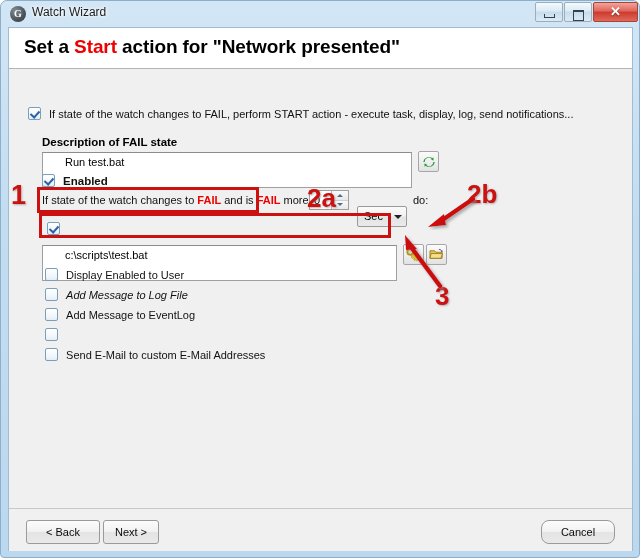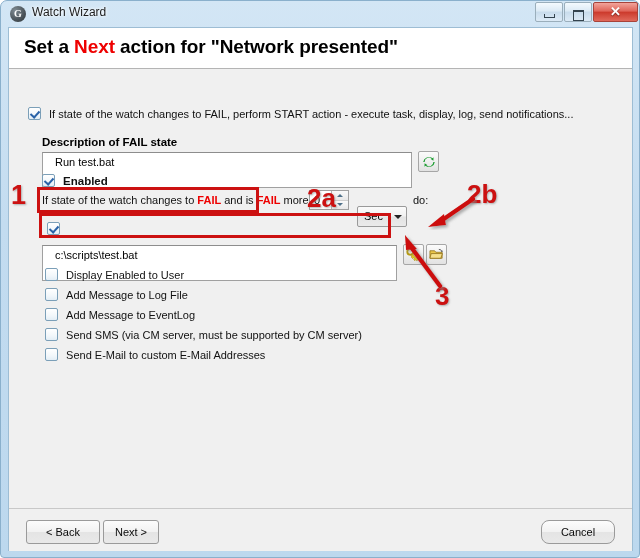--- a/index.html
+++ b/index.html
@@ -196,21 +196,21 @@
   }
 
   .txtinput {
     box-sizing: border-box;
     border: 1px solid #a0a0a0;
     border-top-color: #8d8d8d;
     background: #ffffff;
     font-family: "Liberation Sans", sans-serif;
     font-size: 11px;
     color: #000000;
-    padding: 0 12px;
+    padding: 0 22px;
     line-height: 18px;
     height: 36px;
     overflow: hidden;
     white-space: nowrap;
   }
 
   
   .p { position: absolute; }
 
   .lbl-bold { font-weight: bold; font-size: 11.5px; }
@@ -321,21 +321,21 @@
       </div>
       <div class="winbtn close">
         <span class="glyph">✕</span>
       </div>
     </div>
   </div>
 
   <div class="frame-inner">
 
     <div class="header-band">
-      <div class="page-title"><span>Set a </span><span class="hl">Next</span><span> action for "Network presented"</span></div>
+      <div class="page-title"><span>Set a </span><span class="hl">Start</span><span> action for "Network presented"</span></div>
     </div>
 
     <div class="content">
 
       <div class="p" style="left:19px; top:37px; white-space:nowrap;">
         <span class="cb checked"></span>
         <span class="row-text" style="margin-left:5px;">If state of the watch changes to FAIL, perform START action - execute task, display, log, send notifications...</span>
       </div>
 
       <div class="p lbl-bold" style="left:33px; top:66px;">Description of FAIL state</div>
@@ -405,31 +405,30 @@
           <path d="M10.5 2.6c2.2 0 3 1 3 2.4" fill="none" stroke="#4c4c4c" stroke-width=".9"></path>
           <path d="M13.9 5.6l-1 -1.7 2 .1z" fill="#4c4c4c"></path>
         </svg>
       </div>
 
       <div class="p" style="left:36px; top:198px;">
         <div style="height:20px; white-space:nowrap;">
           <span class="cb"></span>
           <span class="row-text" style="margin-left:5px;">Display Enabled to User</span>
         </div>
-        <div style="height:20px; white-space:nowrap;">
+        <div style="height:20px; white-space:nowrap;font-style:italic;">
           <span class="cb"></span>
           <span class="row-text" style="margin-left:5px;">Add Message to Log File</span>
         </div>
         <div style="height:20px; white-space:nowrap;">
           <span class="cb"></span>
           <span class="row-text" style="margin-left:5px;">Add Message to EventLog</span>
         </div>
         <div style="height:20px; white-space:nowrap;">
           <span class="cb"></span>
-          <span class="row-text" style="margin-left:5px;">Send SMS (via CM server, must be supported by CM server)</span>
         </div>
         <div style="height:20px; white-space:nowrap;">
           <span class="cb"></span>
           <span class="row-text" style="margin-left:5px;">Send E-Mail to custom E-Mail Addresses</span>
         </div>
       </div>
 
     </div>
 
     <div class="footer">

